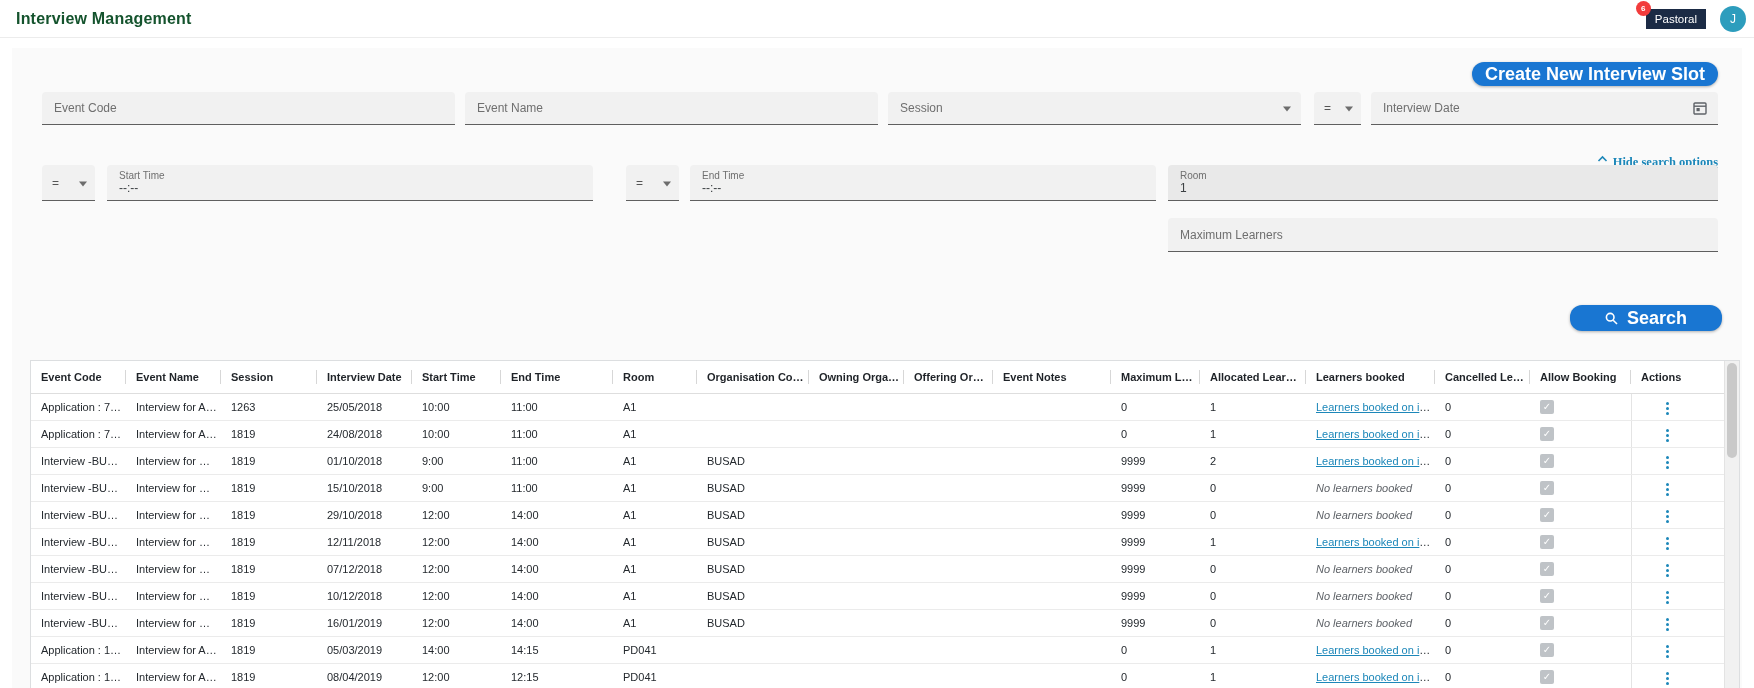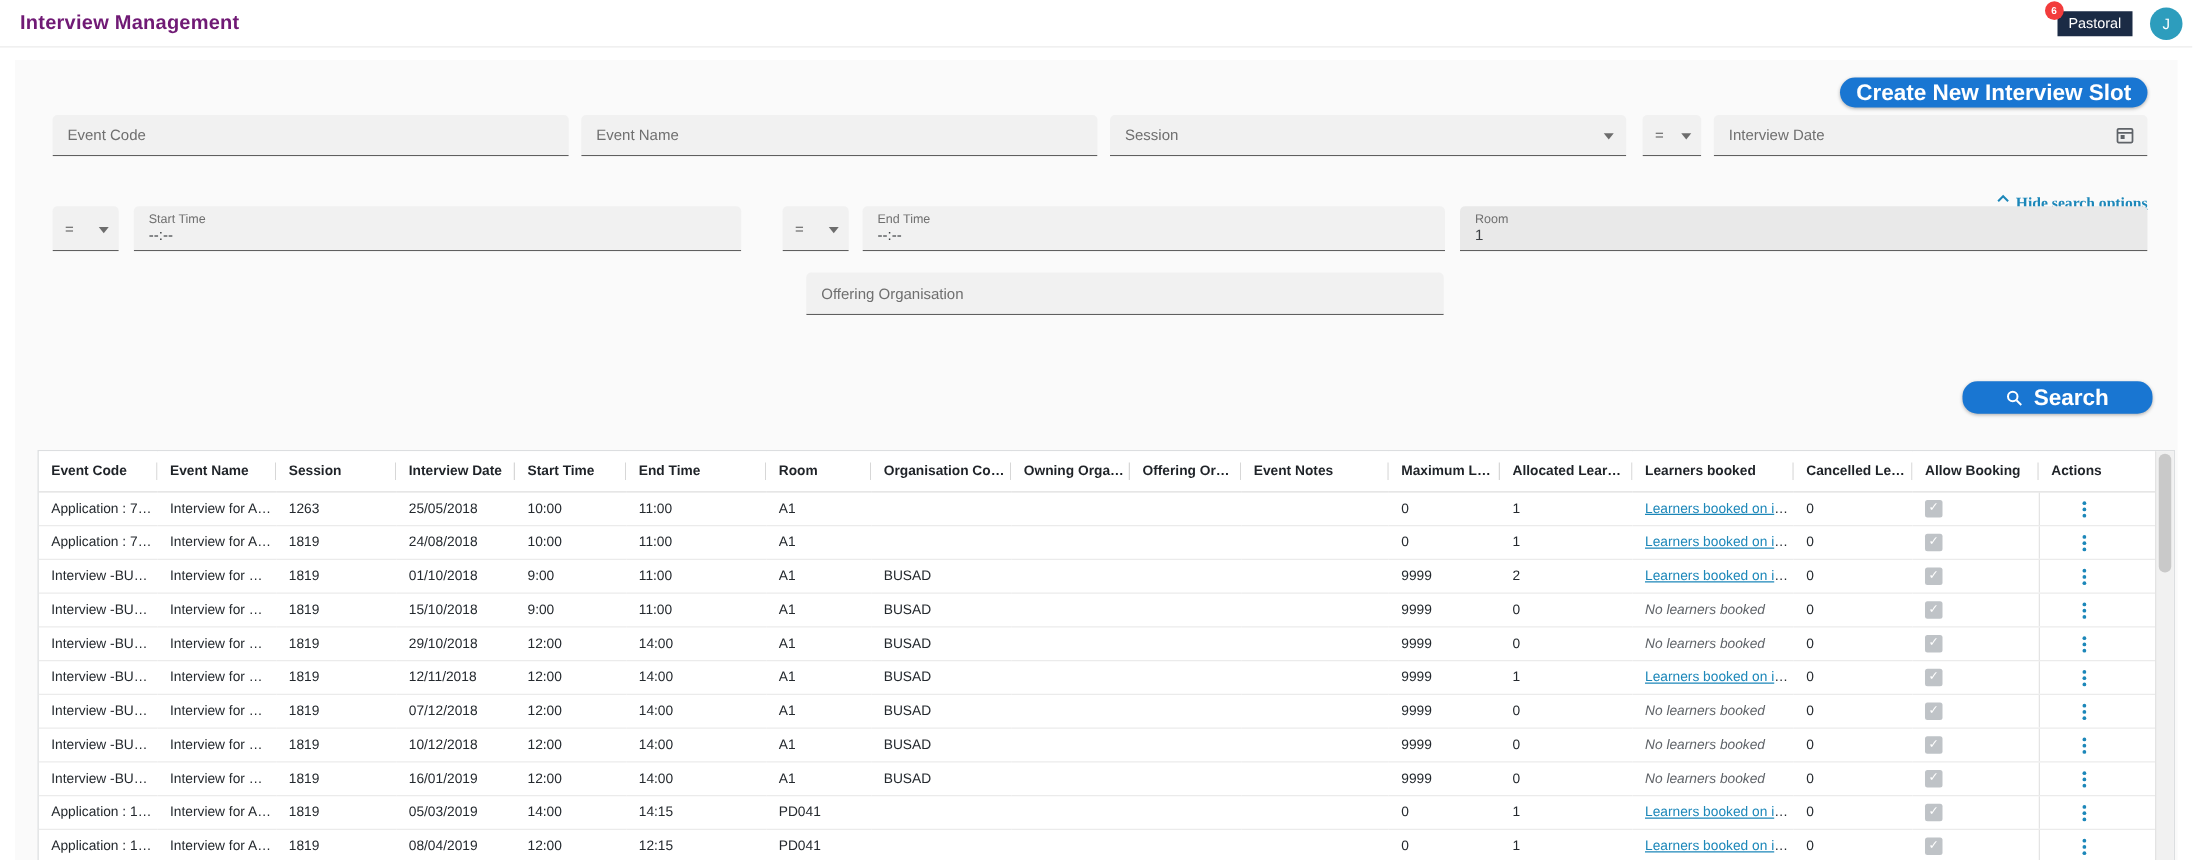--- a/index.html
+++ b/index.html
@@ -4,21 +4,21 @@
 <style>
   * { margin:0; padding:0; box-sizing:border-box; }
   html,body { width:1754px; height:688px; overflow:hidden; background:#fff;
               font-family:"Liberation Sans", sans-serif; }
   .page { position:relative; width:1754px; height:688px; background:#fff; }
 
   
   .topbar { position:absolute; top:0; left:0; right:0; height:38px; background:#fff;
             border-bottom:1px solid #ececec; z-index:5; }
   .page-title { position:absolute; left:16px; top:50%; transform:translateY(-50%);
-                font-size:16px; font-weight:bold; color:#701a75; letter-spacing:.2px; }
+                font-size:16px; font-weight:bold; color:#14532d; letter-spacing:.2px; }
   .topbar-right { position:absolute; right:8px; top:0; height:100%; display:flex;
                   align-items:center; }
   .role-wrap { position:relative; margin-right:14px; cursor:pointer; }
   .notif { position:absolute; left:-10px; top:-8px; width:15px; height:15px; border-radius:50%;
            background:var(--badge-red,#f23c3c); color:#fff; font-size:8px; font-weight:bold;
            display:flex; align-items:center; justify-content:center; z-index:2; }
   .role { display:block; background:var(--badge-navy,#1b2b45); color:#fff; font-size:11.5px;
           padding:4px 9px; }
   .avatar { width:26px; height:26px; border-radius:50%; background:var(--avatar-teal,#2d9dbd);
             color:#fff; font-size:12px; display:flex; align-items:center; justify-content:center;
@@ -167,22 +167,22 @@
     </div>
     <div class="field row2" id="f-end">
       <span class="flabel">End Time</span>
       <span class="fvalue">--:--</span>
     </div>
     <div class="field row2" id="f-room">
       <span class="flabel">Room</span>
       <span class="fvalue">1</span>
     </div>
 
-    <div class="field row3" id="f-offering">
-      <span class="ph">Offering Organisation</span>
+    <div class="field row3" id="f-max">
+      <span class="ph">Maximum Learners</span>
     </div>
 
     <button class="btn search-btn">
       <svg width="13" height="13" viewBox="0 0 13 13">
         <circle cx="5.2" cy="5.2" r="3.8" fill="none" stroke="#fff" stroke-width="1.6"></circle>
         <line x1="8.2" y1="8.2" x2="12" y2="12" stroke="#fff" stroke-width="1.6"></line>
       </svg>
       <span>Search</span>
     </button>
 

